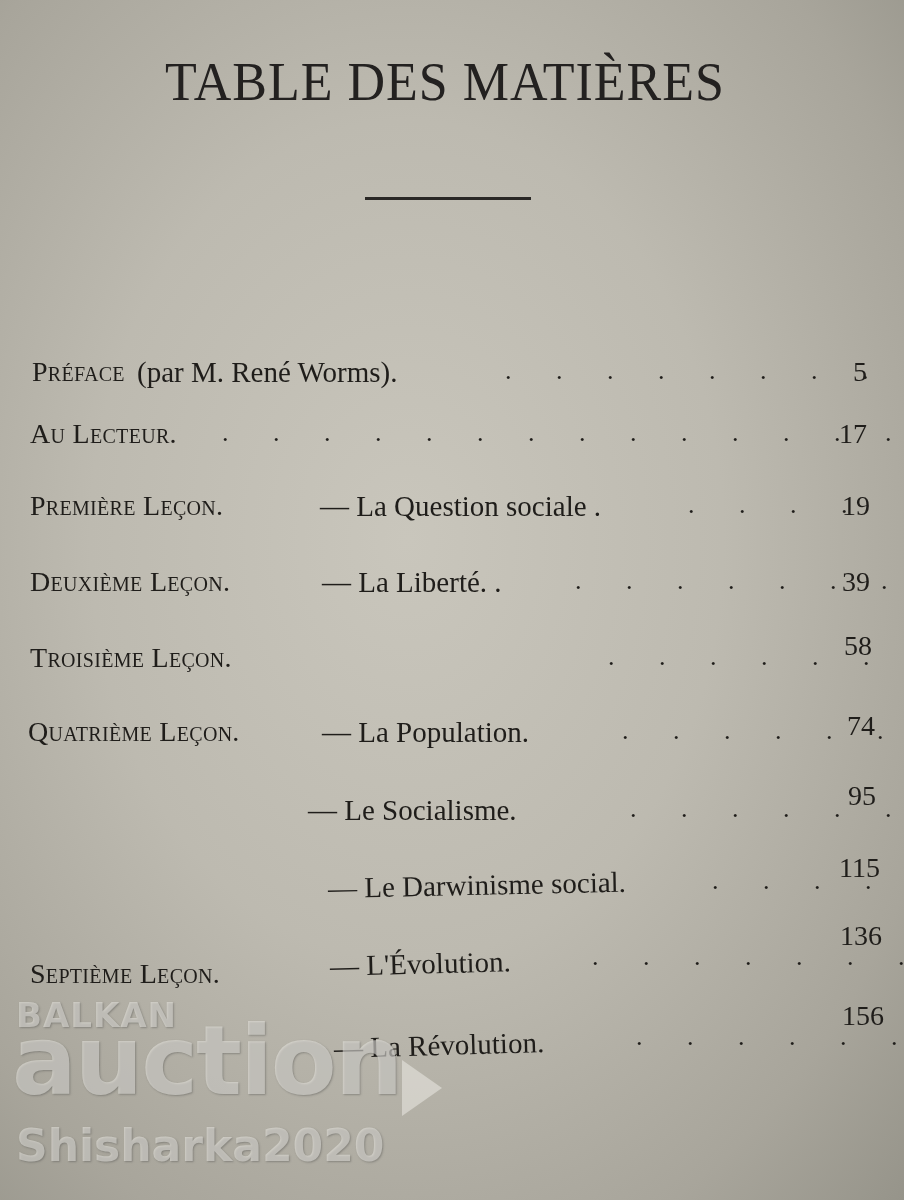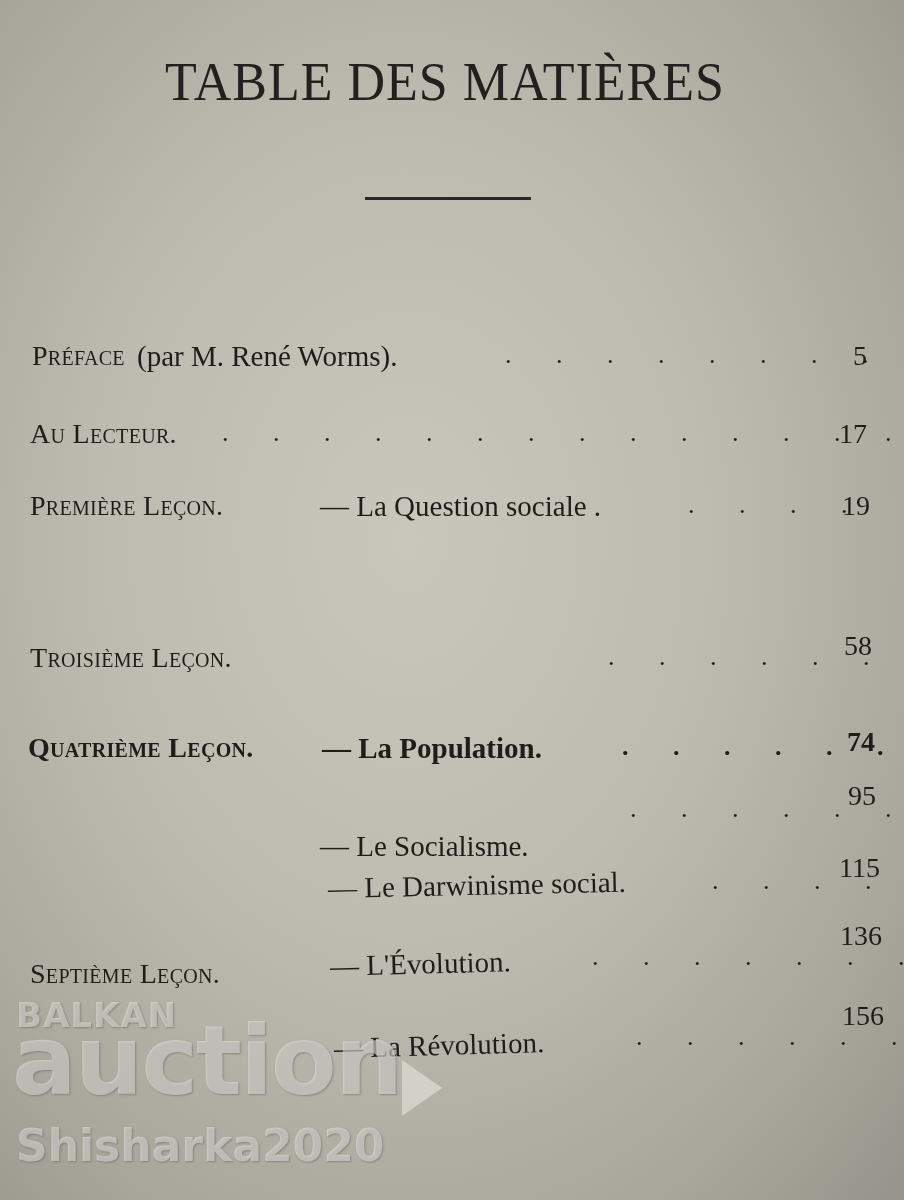--- a/index.html
+++ b/index.html
@@ -120,57 +120,63 @@
   </style>
 </head>
 <body>
 
 <div class="page">
   <div class="title">TABLE DES MATIÈRES</div>
   <div class="rule"></div>
 
   <div class="toc">
 
-    <div class="entry" style="top:340px;">
+    <div class="entry" style="top:356px;">
       <span class="label" style="left:32px;">Préface</span>
       <span class="topic" style="left:137px;">(par M. René Worms).</span>
       <span class="dots" style="left:505px;">. . . . . . . .</span>
       <span class="page-no" style="left:797px;">5</span>
     </div>
 
     <div class="entry" style="top:418px;">
       <span class="label" style="left:30px;">Au Lecteur.</span>
       <span class="topic" style="left:0px;"></span>
       <span class="dots" style="left:222px;">. . . . . . . . . . . . . . . .</span>
       <span class="page-no" style="left:797px;">17</span>
     </div>
 
     <div class="entry" style="top:490px;">
       <span class="label" style="left:30px;">Première Leçon.</span>
       <span class="topic" style="left:320px;">— La Question sociale .</span>
       <span class="dots" style="left:688px;">. . . .</span>
       <span class="page-no" style="left:800px;font-family:Liberation Serif, serif;">19</span>
     </div>
 
+    <div class="entry" style="top:566px;">
+      <span class="label" style="left:30px;">Deuxième Leçon.</span>
+      <span class="topic" style="left:322px;">— La Liberté. .</span>
+      <span class="dots" style="left:575px;">. . . . . . .</span>
+      <span class="page-no" style="left:800px;">39</span>
+    </div>
 
     <div class="entry" style="top:642px;">
       <span class="label" style="left:30px;font-family:Liberation Serif, serif;">Troisième Leçon.</span>
       <span class="dots" style="left:608px;">. . . . . .</span>
       <span class="page-no" style="left:802px; top:-12px;">58</span>
     </div>
 
-    <div class="entry" style="top:732px;font-weight:bold;">
+    <div class="entry" style="top:716px;">
       <span class="label" style="left:28px;">Quatrième Leçon.</span>
       <span class="topic" style="left:322px;">— La Population.</span>
       <span class="dots" style="left:622px;">. . . . . .</span>
       <span class="page-no" style="left:805px; top:-6px;">74</span>
     </div>
 
     <div class="entry" style="top:794px;">
-      <span class="topic" style="left:320px;margin-top:36px;">— Le Socialisme.</span>
+      <span class="topic" style="left:308px;">— Le Socialisme.</span>
       <span class="dots" style="left:630px;">. . . . . .</span>
       <span class="page-no" style="left:806px; top:-14px;text-align:right;">95</span>
     </div>
 
     <div class="entry" style="top:872px;">
       <span class="topic" style="left:328px; transform:rotate(-1.2deg); transform-origin:left;">— Le Darwinisme social.</span>
       <span class="dots" style="left:712px; top:-6px;">. . . .</span>
       <span class="page-no" style="left:810px; top:-20px;">115</span>
     </div>
 

